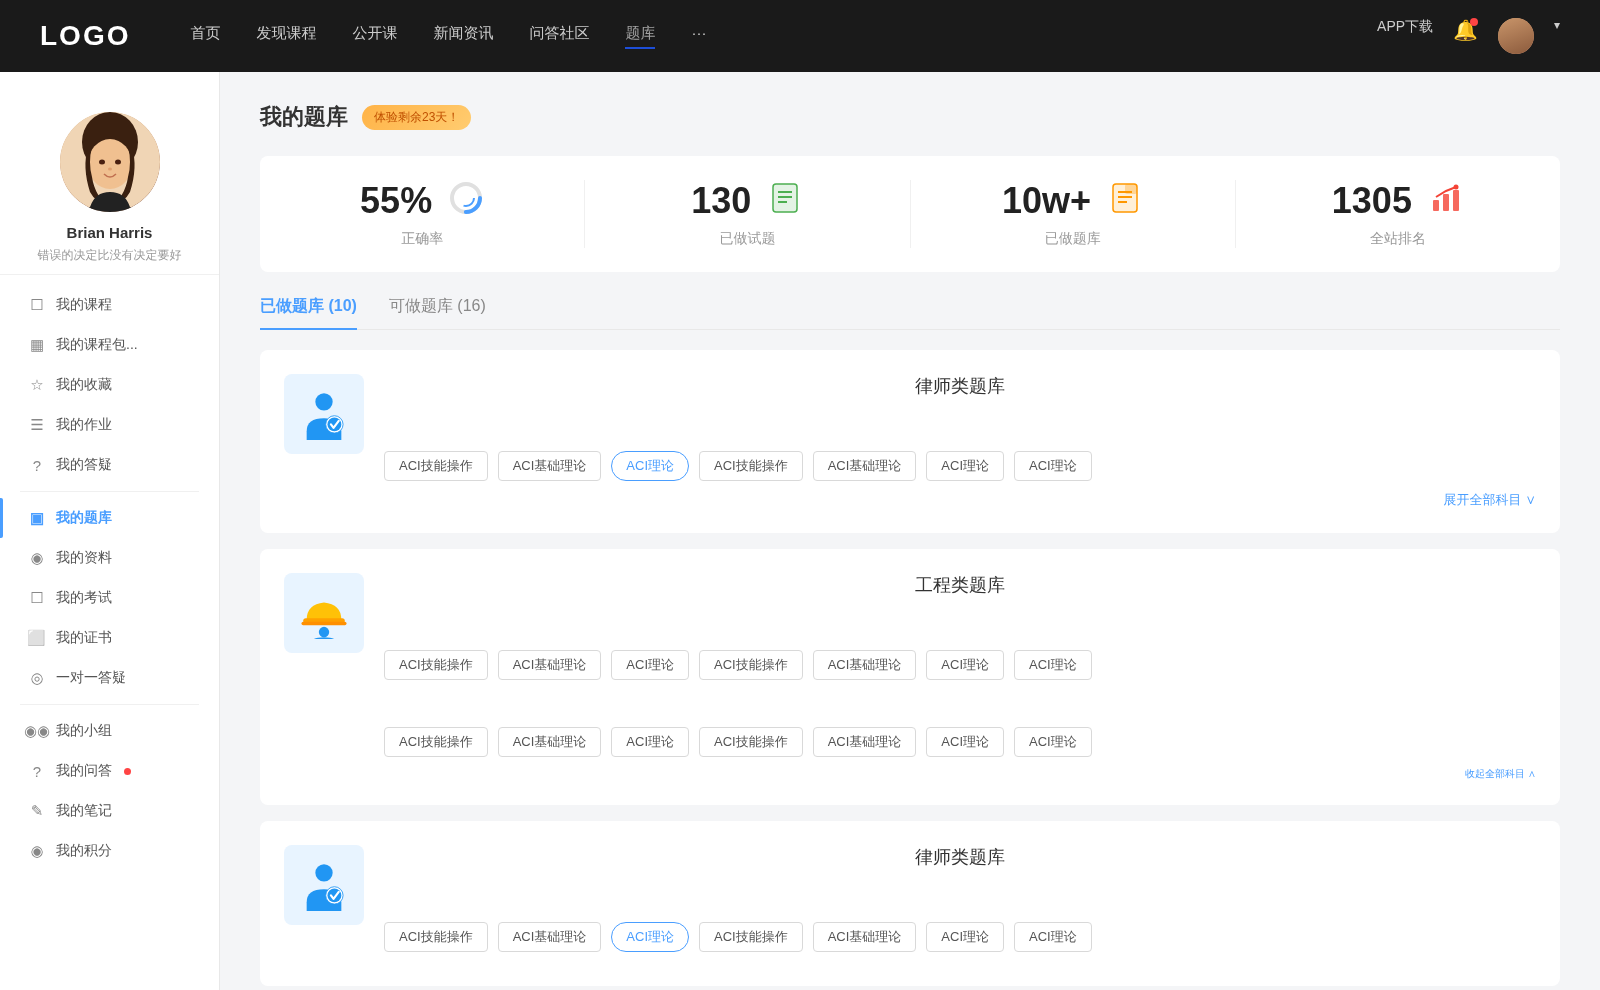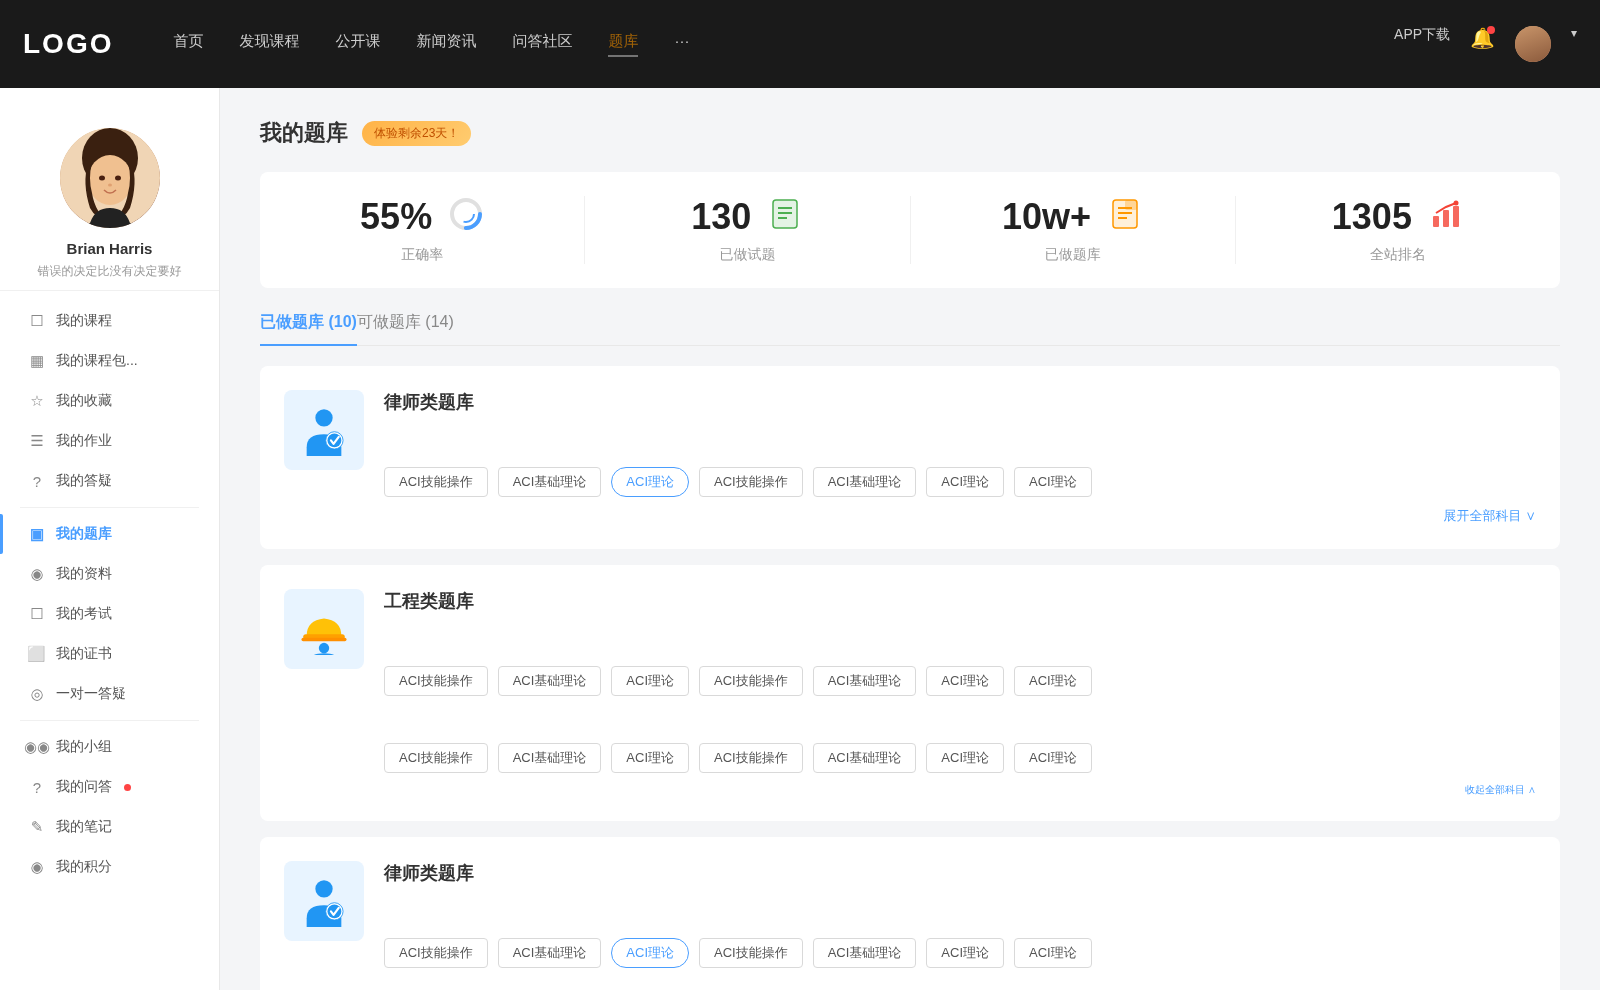--- a/index.html
+++ b/index.html
@@ -1,24 +1,24 @@
 <!DOCTYPE html>
 <html><head>
   <meta charset="utf-8">
   <style>
     * { box-sizing: border-box; margin: 0; padding: 0; }
     body { font-family: -apple-system, BlinkMacSystemFont, 'PingFang SC', 'Microsoft YaHei', sans-serif; background: #f0f2f5; min-height: 990px; }
 
     
     .navbar {
       background: #1a1a1a;
-      height: 88px;
+      height: 72px;
       display: flex;
       align-items: center;
-      padding: 0 23px;
+      padding: 0 40px;
       gap: 40px;
     }
     .nav-logo {
       font-size: 28px;
       font-weight: 900;
       color: #fff;
       letter-spacing: 2px;
       margin-right: 20px;
     }
     .nav-links {
@@ -26,22 +26,22 @@
       gap: 36px;
       flex: 1;
     }
     .nav-link {
       color: #ccc;
       font-size: 15px;
       cursor: pointer;
       padding-bottom: 4px;
     }
     .nav-link.active {
-      color: #a16207;
-      border-bottom: 2px solid #737373;
+      color: #a3a3a3;
+      border-bottom: 2px solid #1d4ed8;
     }
     .nav-right {
       display: flex;
       align-items: flex-start;
       gap: 20px;
       margin-left: auto;
     }
     .nav-app {
       color: #ccc;
       font-size: 14px;
@@ -217,20 +217,21 @@
       display: flex; align-items: center; justify-content: center;
     }
     .stat-label {
       font-size: 14px;
       color: #999;
     }
 
     
     .tab-row {
       display: flex;
+      gap: 32px;
       margin-bottom: 20px;
       border-bottom: 1px solid #e8e8e8;
     }
     .tab {
       font-size: 16px;
       color: #888;
       padding-bottom: 12px;
       cursor: pointer;
       position: relative;
     }
@@ -261,23 +262,24 @@
       background: #e8f4ff;
       border-radius: 8px;
       display: flex; align-items: center; justify-content: center;
       flex-shrink: 0;
     }
     .quiz-body {
       flex: 1;
     }
     .quiz-title {
       font-size: 18px;
-      font-weight: 700;
+      font-weight: 400;
       color: #333;
       margin-bottom: 16px;
+      text-align: center;
     }
     .tags-row {
       display: flex;
       flex-wrap: wrap;
       gap: 10px;
       margin-bottom: 10px;
     }
     .tag {
       font-size: 13px;
       padding: 5px 14px;
@@ -503,21 +505,21 @@
               <circle cx="26" cy="5" r="2.5" fill="#f44336"></circle>
             </svg>
           </div>
         </div>
         <div class="stat-label">全站排名</div>
       </div>
     </div>
 
     <div class="tab-row">
       <span class="tab active">已做题库 (10)</span>
-      <span class="tab">可做题库 (14)</span>
+      <span class="tab">可做题库 (16)</span>
     </div>
 
     <div class="quiz-section">
       <div class="quiz-icon-wrap">
         <svg class="person-icon-svg" viewBox="0 0 60 60" xmlns="http://www.w3.org/2000/svg">
 
           <circle cx="30" cy="16" r="10" fill="#2196f3"></circle>
           <path d="M10 50 Q10 35 30 35 Q50 35 50 50 L50 60 L10 60 Z" fill="#2196f3"></path>
 
           <circle cx="42" cy="42" r="10" fill="#fff" stroke="#2196f3" stroke-width="1"></circle>

